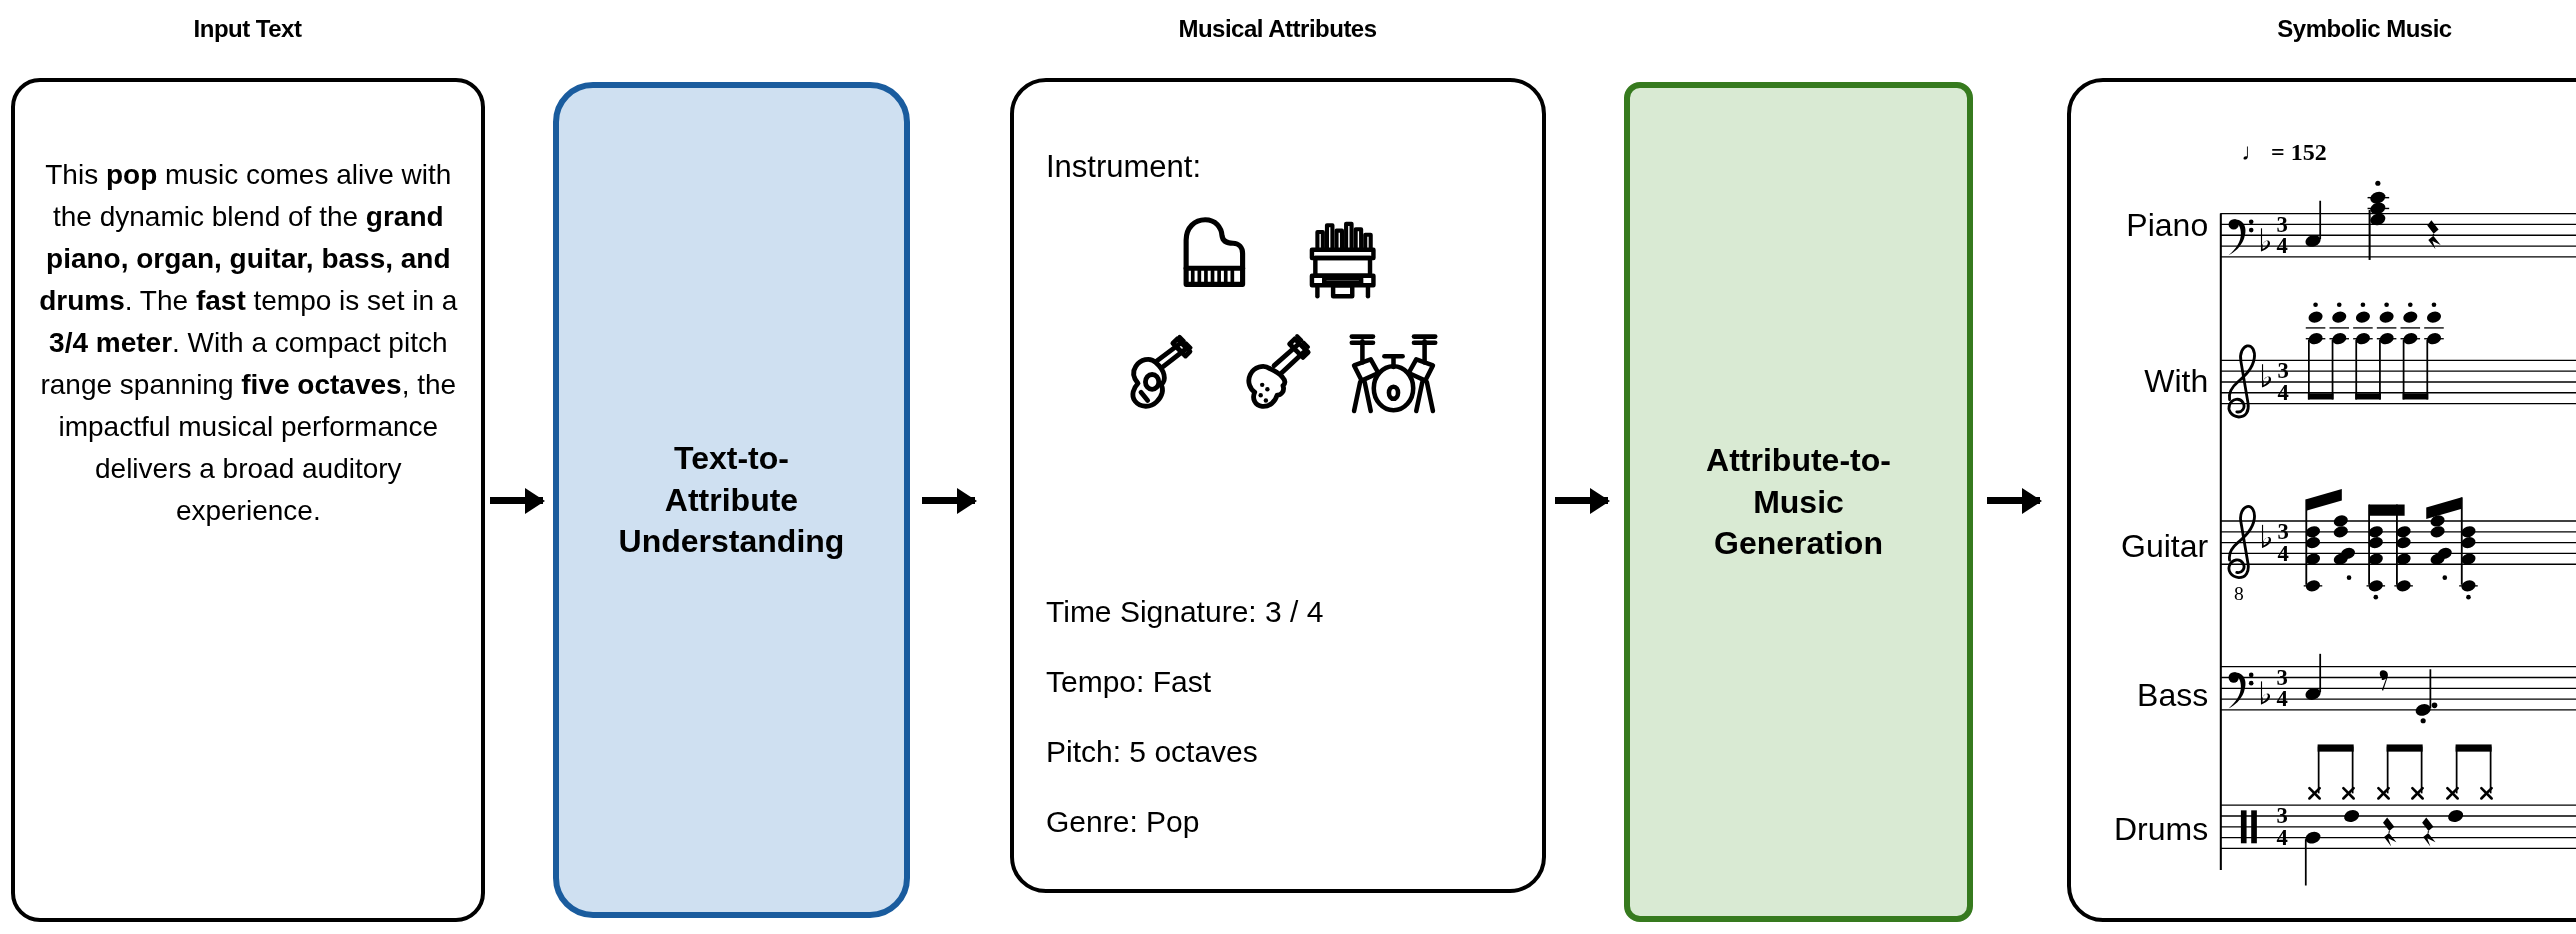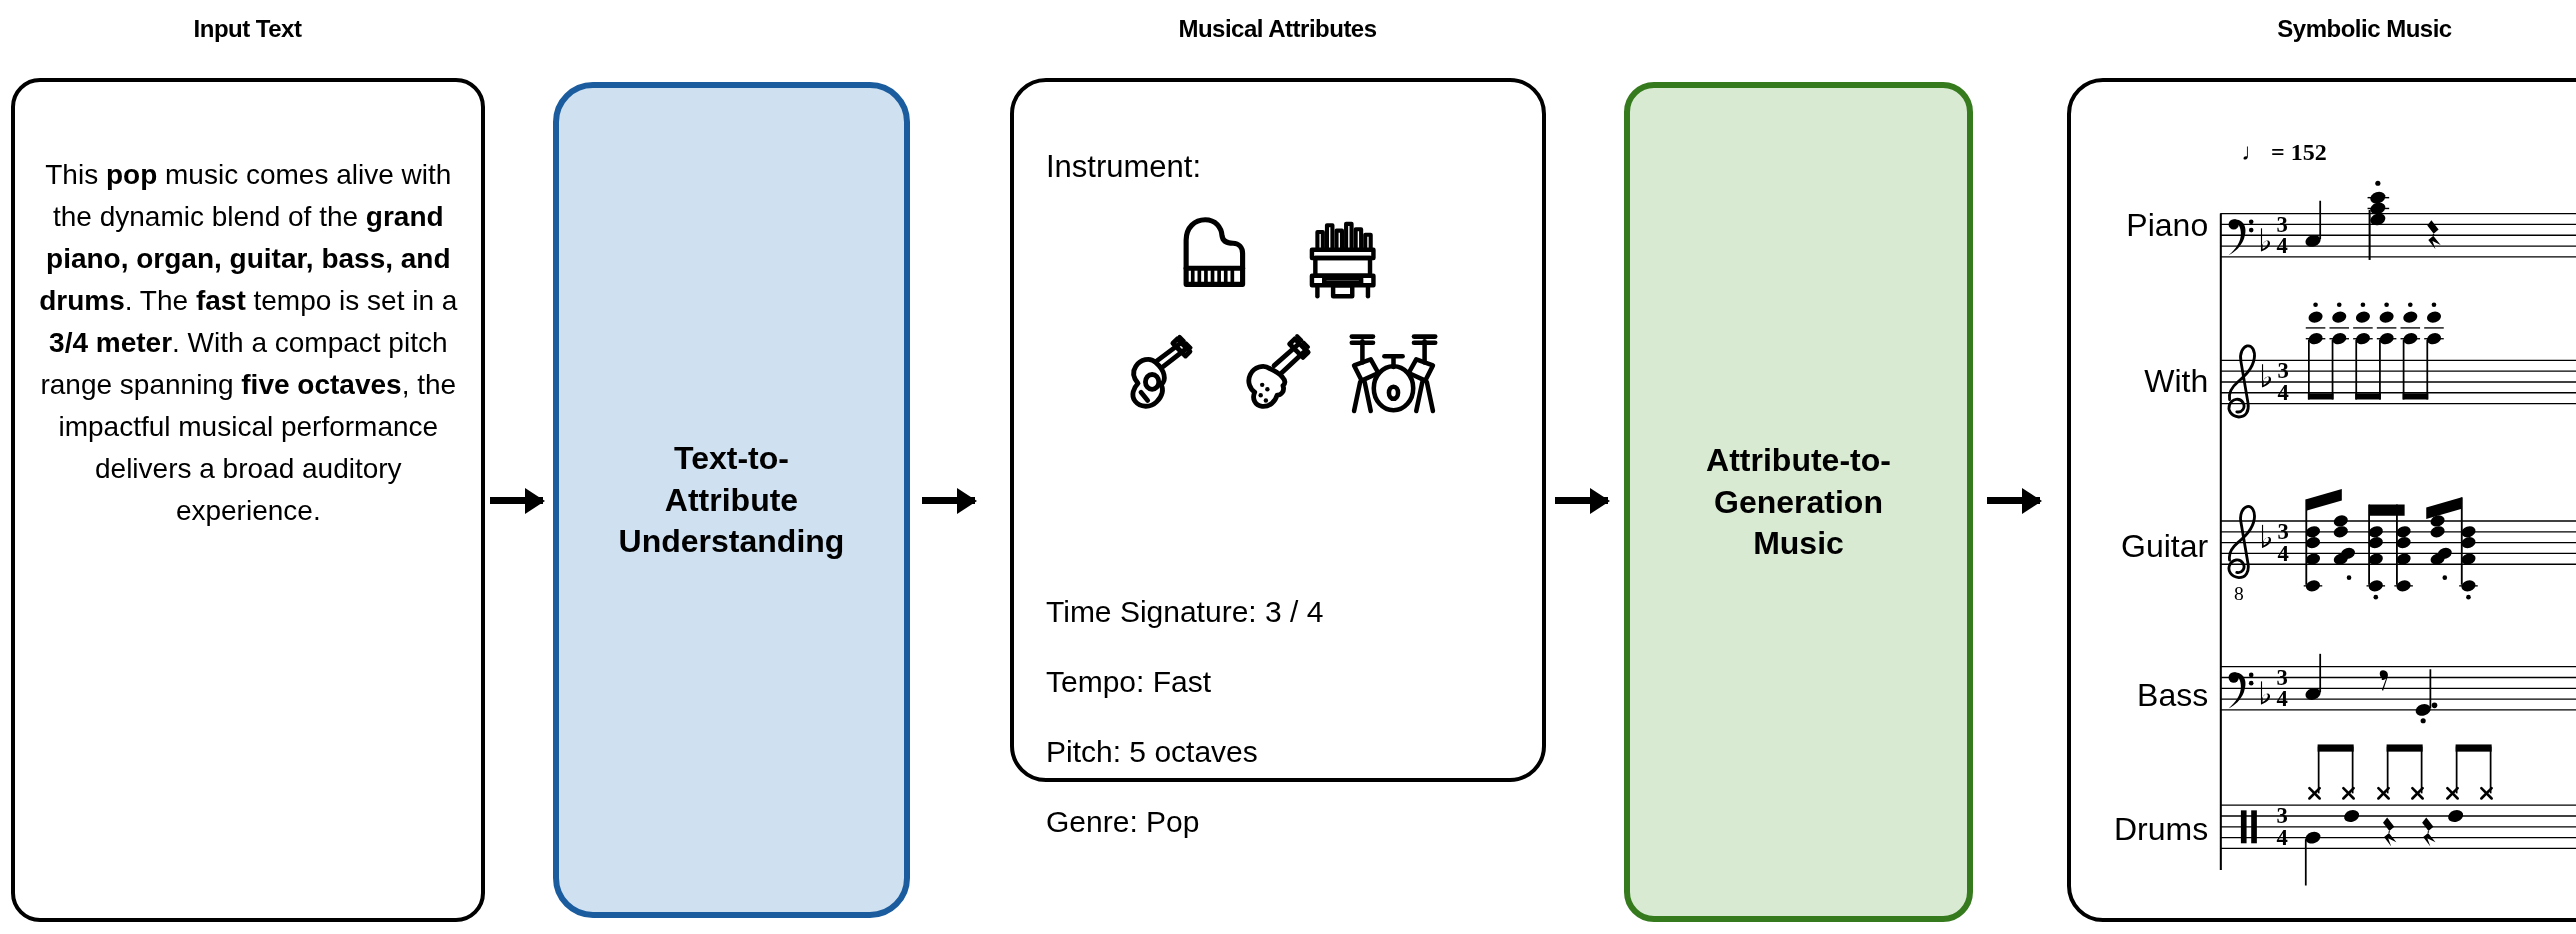--- a/index.html
+++ b/index.html
@@ -11,21 +11,21 @@
   
   .col-title{
     position:absolute;text-align:center;font-weight:bold;
     font-size:24px;line-height:1;letter-spacing:-0.5px;color:#000;
   }
 
   
   .panel{position:absolute;box-sizing:border-box;border-radius:36px;background:#fff;}
   .panel.plain{border:4.6px solid #000;}
   .panel.blue{border:6.7px solid #1a5c9e;background:#cfe0f1;border-radius:40px;}
-  .panel.green{border:6.7px solid #367a1e;background:#d9ead3;border-radius:30px;}
+  .panel.green{border:6.7px solid #367a1e;background:#d9ead3;border-radius:16px;}
 
   
   .input-text{
     position:absolute;left:17.5px;right:17.5px;top:72px;
     text-align:center;font-size:28px;line-height:1.50;color:#000;
   }
   .input-text b{font-weight:bold;}
 
   
   .stage-label{
@@ -74,21 +74,21 @@
   <div class="panel blue" style="left:553px;top:82px;width:357px;height:836px;">
     <div class="stage-label" id="blue-label">
         <div>Text-to-</div>
         <div>Attribute</div>
         <div>Understanding</div>
       </div>
   </div>
 
   <div class="arrow" style="left:922px;top:497px;width:53px;"></div>
 
-  <div class="panel plain" style="left:1010px;top:78px;width:536px;height:704px;">
+  <div class="panel plain" style="left:1010px;top:78px;width:536px;height:815px;">
 
     <div class="attr-heading">Instrument:</div>
 
     <div class="icon-grid">
       <div class="icon-row r1">
 
         <div class="icon-cell">
           <svg viewBox="0 0 120 120" width="88" height="88" fill="none" stroke="#000" stroke-width="7" stroke-linejoin="round" stroke-linecap="round">
             <path d="M22 100 L22 40 C22 22 34 12 48 12 C62 12 70 22 71 34
                      C72 42 78 44 86 44 C94 44 99 50 99 58 L99 100 Z"></path>
@@ -194,22 +194,22 @@
       <div class="attr-line">Pitch: 5 octaves</div>
       <div class="attr-line">Genre: Pop</div>
     </div>
   </div>
 
   <div class="arrow" style="left:1555px;top:497px;width:53px;"></div>
 
   <div class="panel green" style="left:1624px;top:82px;width:349px;height:840px;">
     <div class="stage-label" id="green-label">
         <div>Attribute-to-</div>
+        <div>Music</div>
         <div>Generation</div>
-        <div>Music</div>
       </div>
   </div>
 
   <div class="arrow" style="left:1987px;top:497px;width:53px;"></div>
 
   <div class="panel plain" style="left:2067px;top:78px;width:589px;height:844px;">
 
     <div class="score">
 
       <div class="tempo-mark" style="left:170px;top:58px;">

